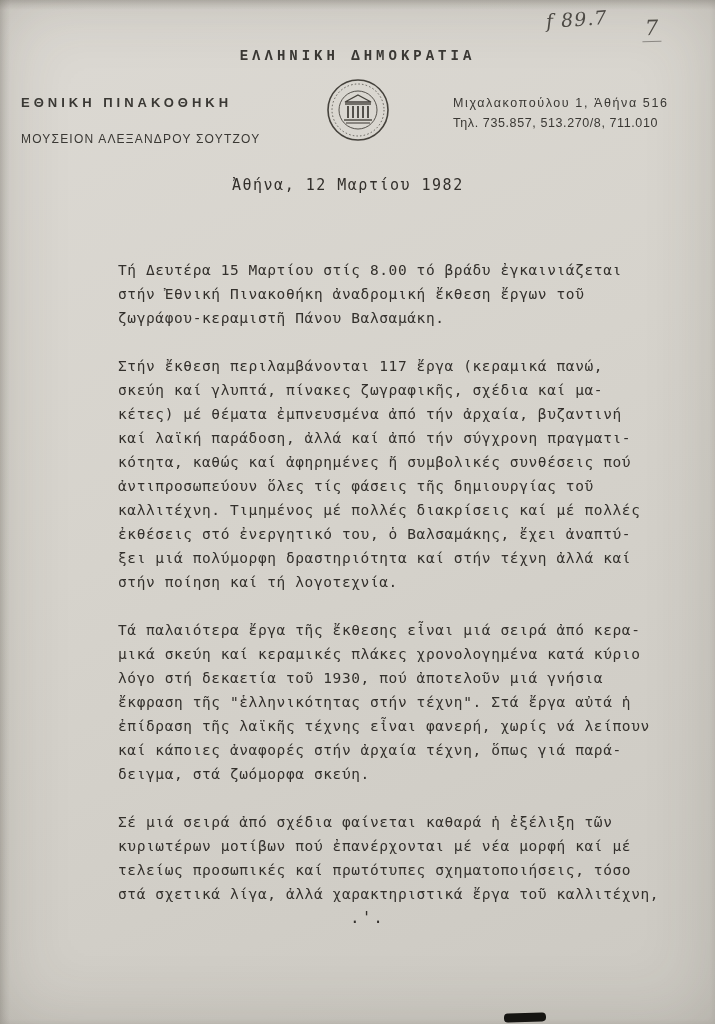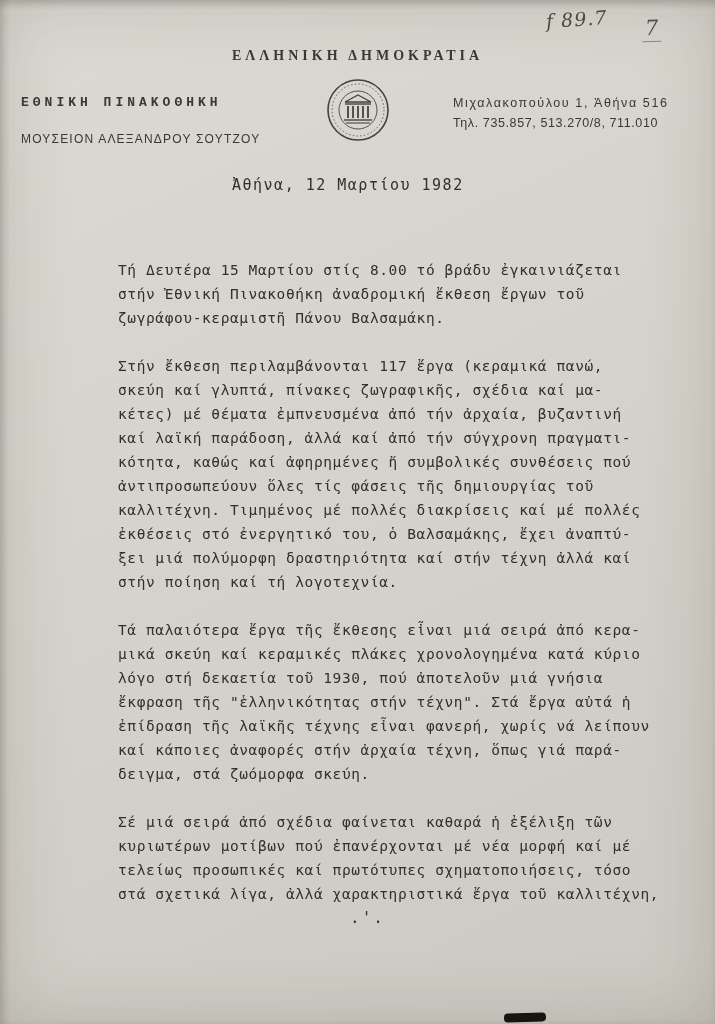--- a/index.html
+++ b/index.html
@@ -37,38 +37,37 @@
     color: #504d48;
     border-bottom: 1px solid rgba(80,77,72,0.55);
     padding: 0 3px 1px 3px;
     transform: rotate(-2deg);
   }
   
   .republic {
     position: absolute;
     top: 48px; left: 0; right: 0;
     text-align: center;
-    font-family: Liberation Serif, serif;
+    font-family: Liberation Mono, monospace;
     font-weight: bold;
     font-size: 14px;
     letter-spacing: 4px;
     color: #3a3834;
   }
   .inst {
     position: absolute;
     top: 95px; left: 21px;
     font-family: "Liberation Sans", sans-serif;
     color: #3a3834;
   }
   .inst1 {
     font-size: 13px;
     font-weight: bold;
     letter-spacing: 4px;
     white-space: nowrap;
-    font-family: Liberation Mono, monospace;
   }
   .inst2 {
     margin-top: 22px;
     font-size: 12px;
     letter-spacing: 1.2px;
     white-space: nowrap;
   }
   .seal {
     position: absolute;
     top: 78px; left: 326px;

